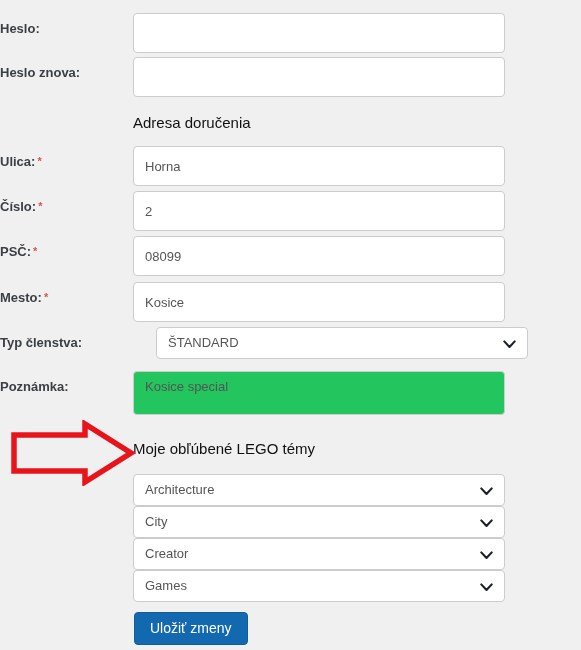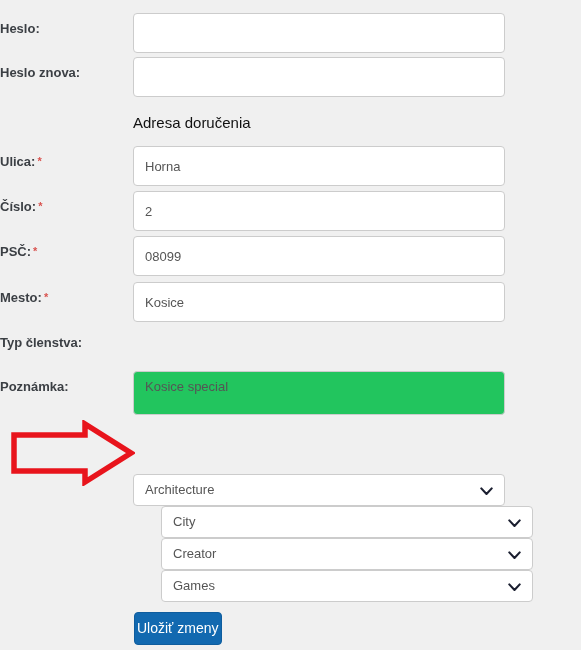--- a/index.html
+++ b/index.html
@@ -123,30 +123,30 @@
 
   
   .theme-stack {
     position: absolute;
     left: 133px;
     top: 474px;
     width: 344px;
   }
   .theme-stack .sel { margin-bottom: 0; }
   .theme-row { margin-bottom: 0px; }
-  .theme-row + .theme-row { margin-top: 0px; margin-left: 28px; }
+  .theme-row + .theme-row { margin-top: 0px; }
 
   
   .btn-primary {
     position: absolute;
     left: 134px;
     top: 612px;
     box-sizing: border-box;
     height: 33px;
-    padding: 0 2px;
+    padding: 0 15px;
     background: #1269b0;
     border: 1px solid #0f5d9e;
     border-radius: 4px;
     color: #ffffff;
     font-family: "Liberation Sans", sans-serif;
     font-size: 14px;
     line-height: 31px;
     white-space: nowrap;
     cursor: pointer;
   }
@@ -205,29 +205,40 @@
 
   <div class="form-row" style="top:282px;">
     <div class="lbl-col"><span>Mesto:</span><span class="req">*</span></div>
     <div class="ctl-col">
       <input class="txt" type="text" value="Kosice" style="">
     </div>
   </div>
 
   <div class="form-row" style="top:327px;gap:23px;">
     <div class="lbl-col"><span>Typ členstva:</span></div>
+    <div class="ctl-col">
+      <div class="sel">
+        <span>ŠTANDARD</span>
+        <span class="chev">
+          <svg width="13" height="9" viewBox="0 0 13 9">
+              <path d="M1.3 1.4 L6.5 7 L11.7 1.4" fill="none" stroke="#1b1f30" stroke-width="2.1" stroke-linecap="round" stroke-linejoin="round"></path>
+            </svg>
+        </span>
+      </div>
+    </div>
   </div>
 
   <div class="form-row" style="top:371px;">
     <div class="lbl-col"><span>Poznámka:</span></div>
     <div class="ctl-col">
       <textarea class="area" style="">Kosice special</textarea>
     </div>
   </div>
 
+  <div class="heading" style="top:440px;">Moje obľúbené LEGO témy</div>
 
   <div class="arrow-annot">
     <svg width="125" height="66" viewBox="0 0 125 66">
       <path d="M4 15 H75 V4 L121 33 L75 62 V51 H4 Z" fill="none" stroke="#e8141c" stroke-width="5.5" stroke-linejoin="miter" stroke-miterlimit="6"></path>
     </svg>
   </div>
 
   <div class="theme-stack">
 
     <div class="theme-row">

